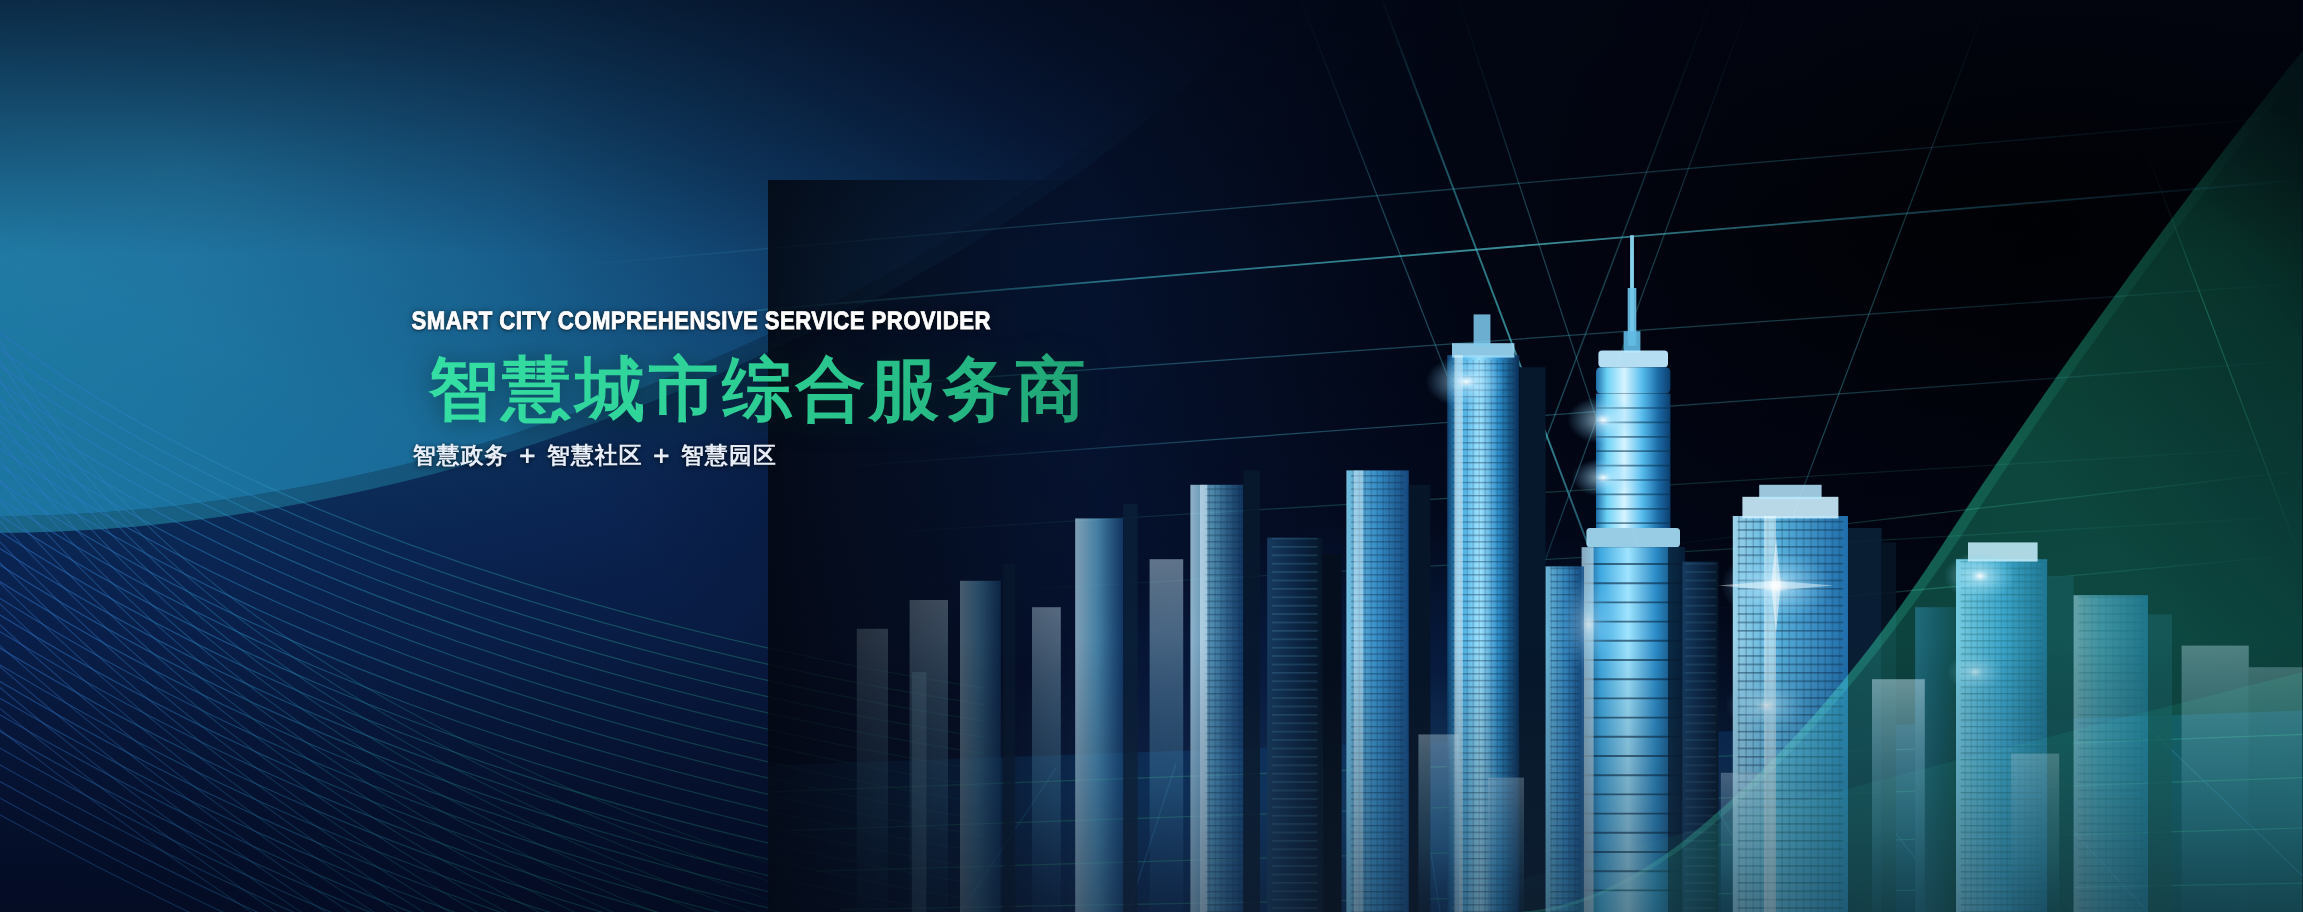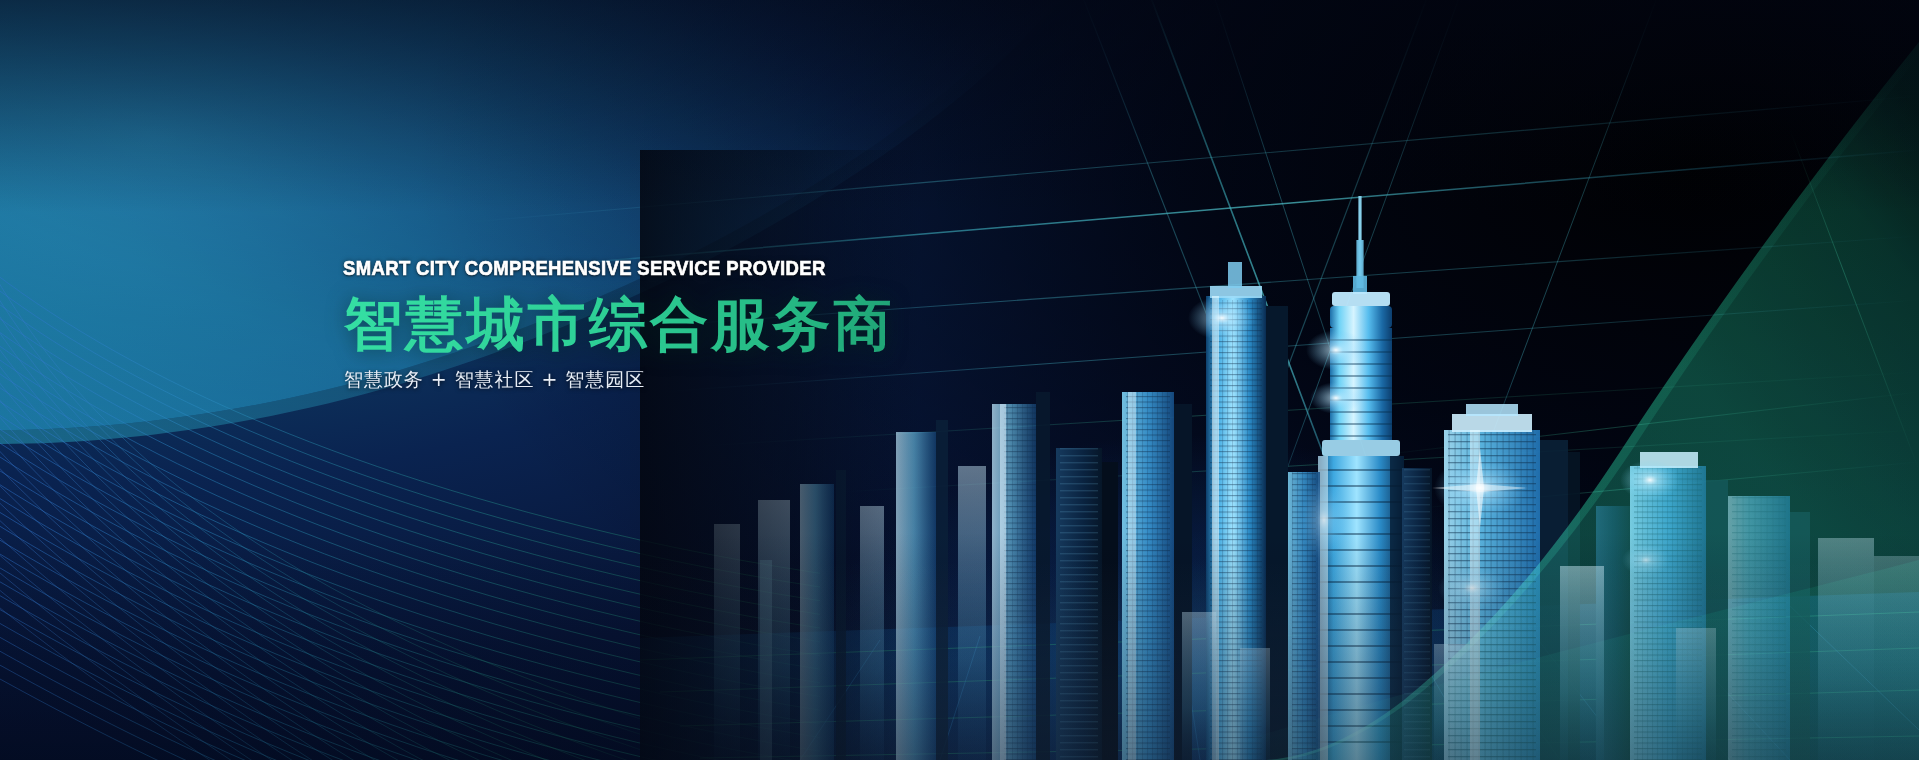--- a/index.html
+++ b/index.html
@@ -60,32 +60,32 @@
     text-shadow:0 0 6px rgba(0,0,0,.6), 0 1px 2px rgba(0,0,0,.7);
     margin:0 0 14px 2px;
     -webkit-text-stroke:.7px #ffffff;
   }
   .headline{
     font-family:"DejaVu Sans","Liberation Sans",sans-serif;
     font-weight:700;
     font-size:58px;
     line-height:1.05;
     letter-spacing:.055em;
-    margin:0 0 6px 3px;
+    margin:0 0 6px 16px;
     white-space:nowrap;
     background:linear-gradient(100deg,#35dfa3 0%,#2ed197 32%,#24b581 62%,#1b8f68 84%,#177a58 100%);
     -webkit-background-clip:text;
     background-clip:text;
     color:transparent;
     -webkit-text-fill-color:transparent;
     filter:drop-shadow(0 2px 10px rgba(0,40,30,.55));
   }
   .subline{
     font-family:"DejaVu Sans","Liberation Sans",sans-serif;
-    font-weight:400;
+    font-weight:700;
     font-size:19px;
     letter-spacing:.05em;
     color:#e8eef7;
     margin:12px 0 0 3px;
     white-space:nowrap;
     text-shadow:0 1px 4px rgba(0,0,0,.75);
   }
 </style>
 </head>
 <body>

